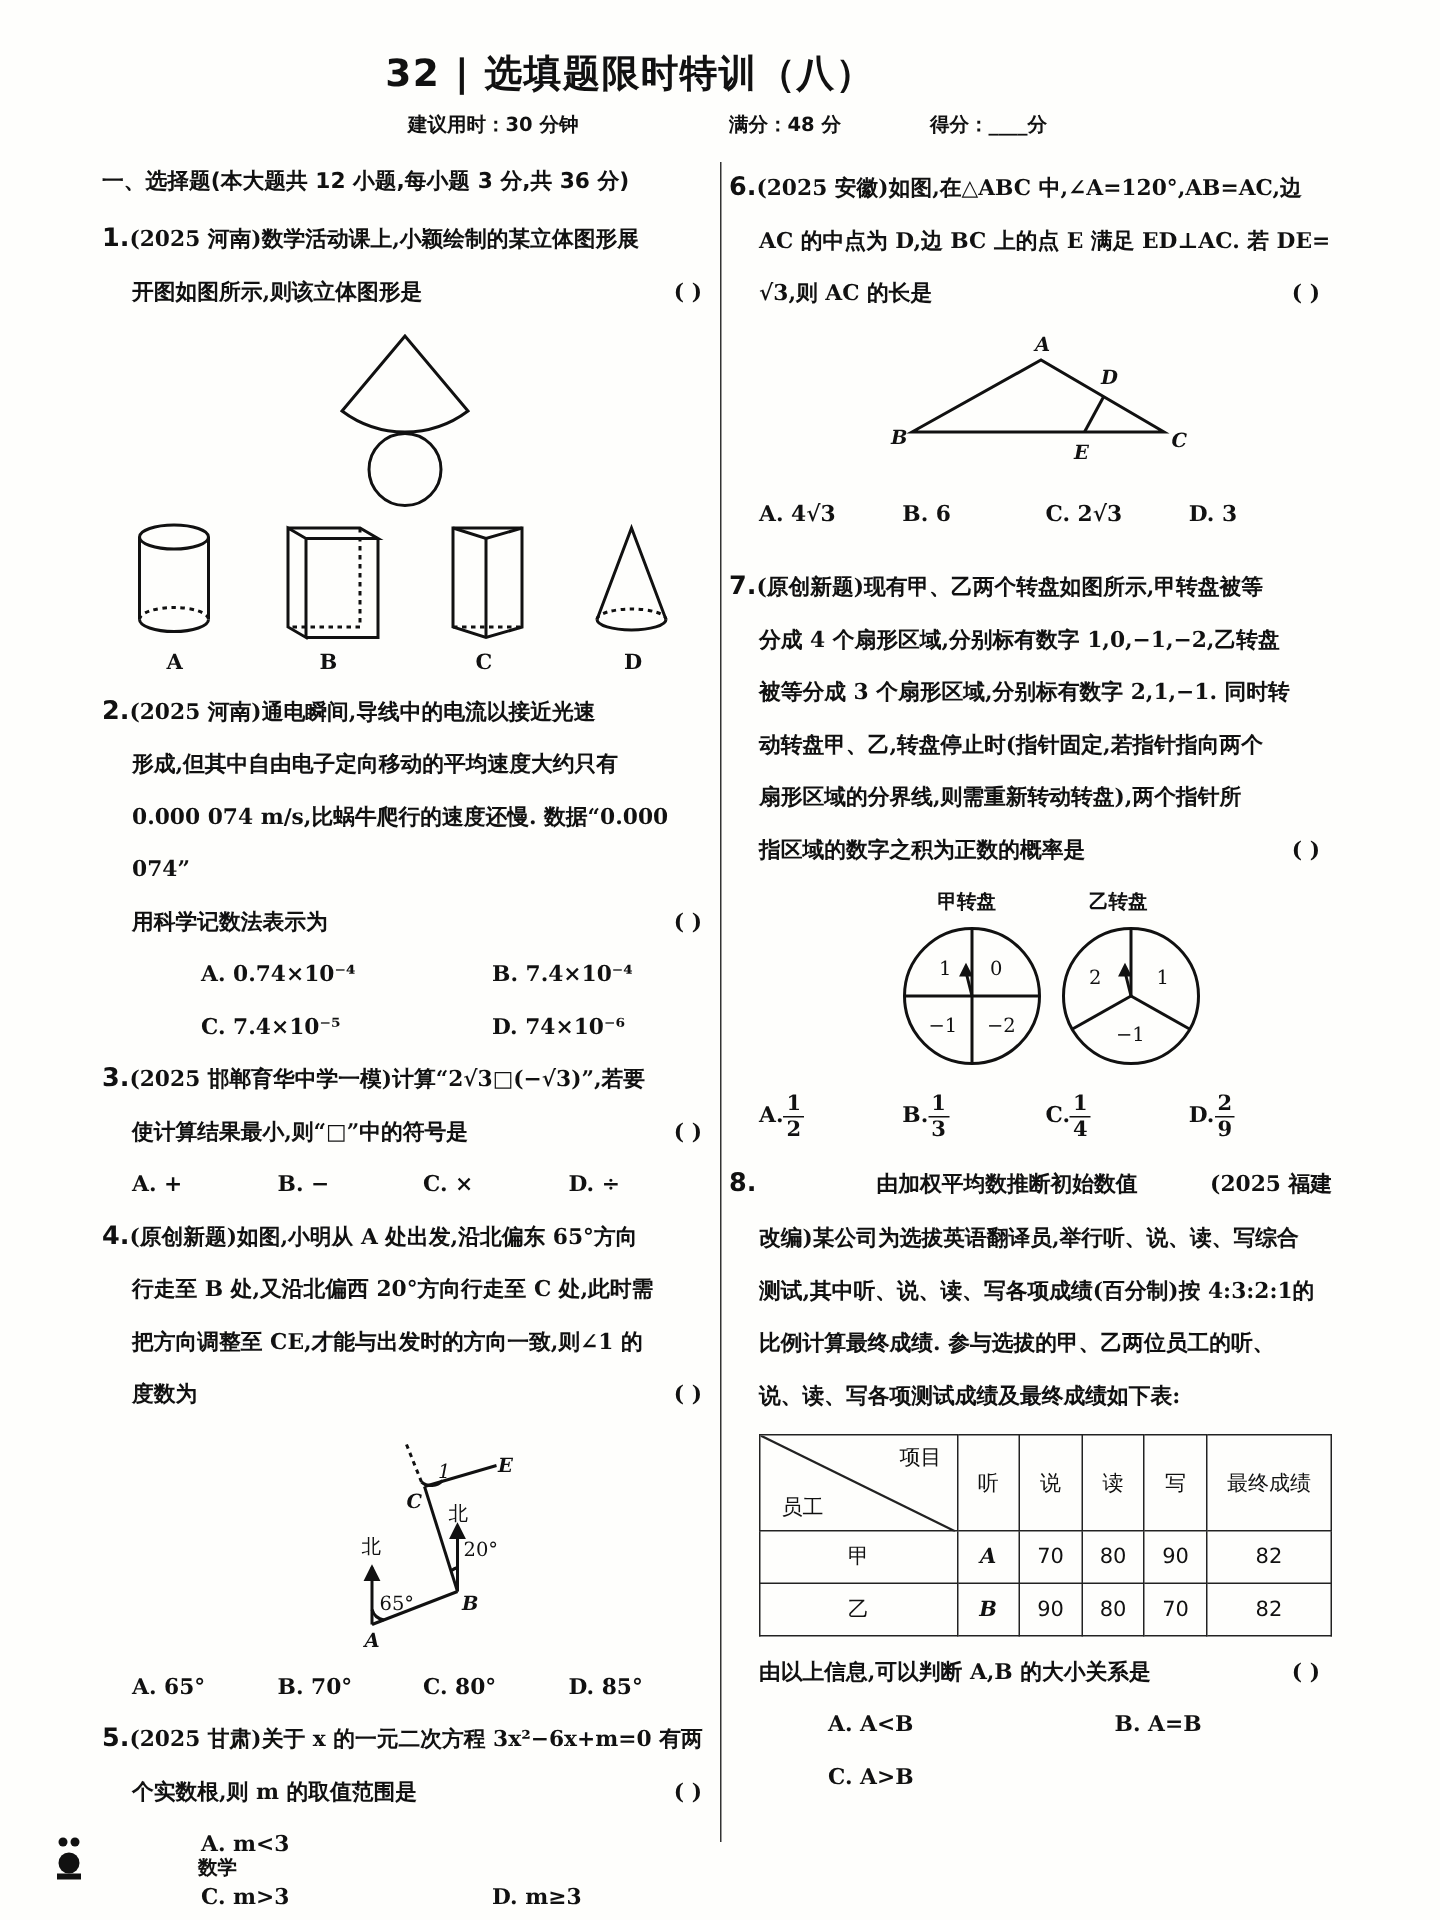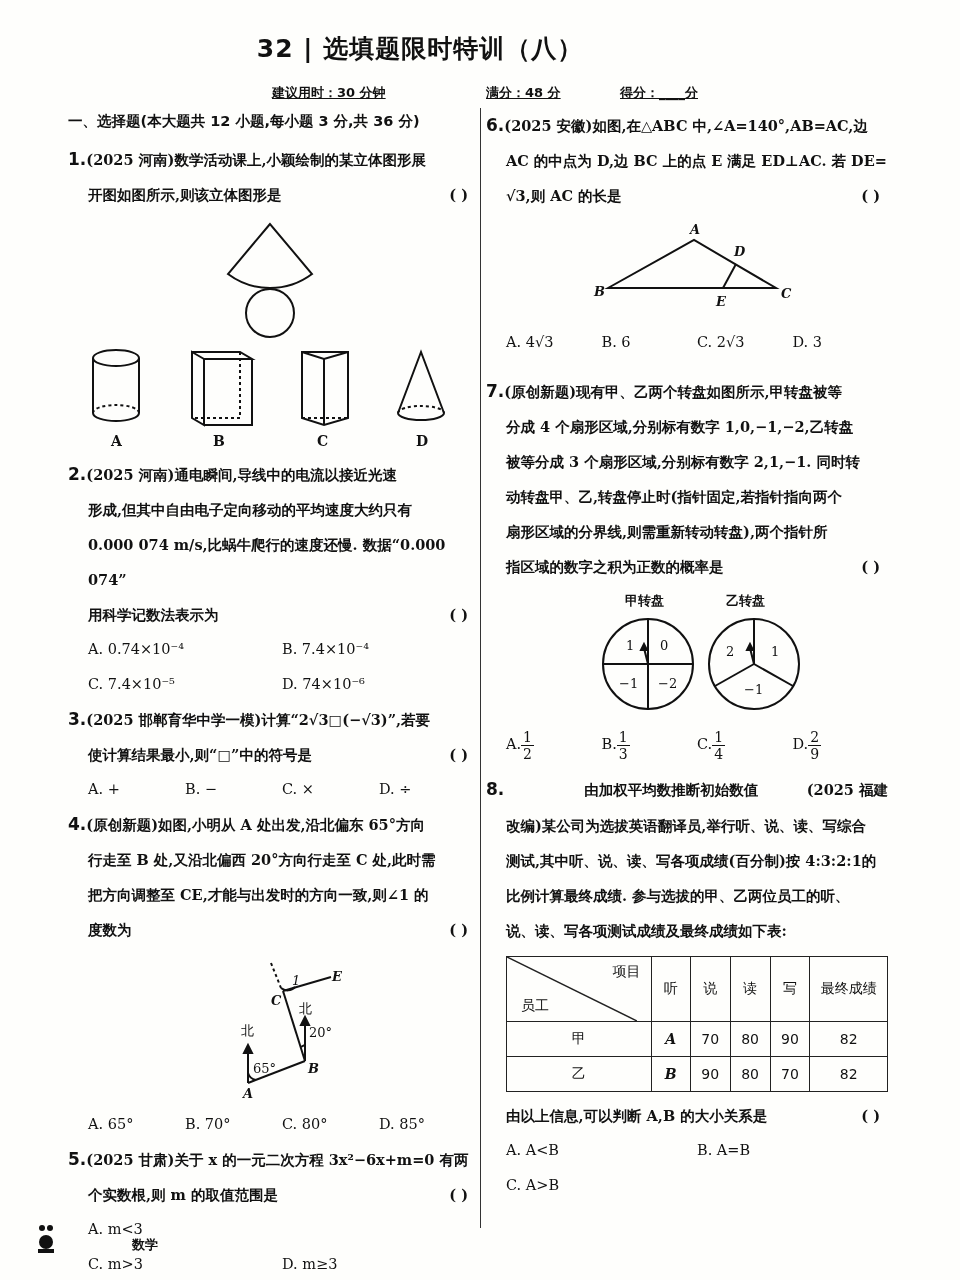--- a/index.html
+++ b/index.html
@@ -1,32 +1,32 @@
 <!DOCTYPE html>
 <html><head>
 <meta charset="utf-8">
 <style>
   html, body { margin:0; padding:0; }
   body { width:960px; height:1280px; background:#fefefc; position:relative; overflow:hidden;
          font-family:"DejaVu Serif", "Liberation Serif", serif; color:#111; }
   .title { position:absolute; left:0; top:32px; width:840px; text-align:center;
            font-family:"DejaVu Sans", sans-serif; font-weight:bold; font-size:25px; letter-spacing:1px; }
-  .meta { position:absolute; top:84px; font-family:"DejaVu Sans", sans-serif; font-weight:bold; font-size:13px;text-decoration:underline; }
+  .meta { position:absolute; top:74px; font-family:"DejaVu Sans", sans-serif; font-weight:bold; font-size:13px; }
   .col { position:absolute; top:108px; }
   .left { left:68px; width:408px; }
   .right { left:486px; width:402px; }
   .divider { position:absolute; left:480px; top:108px; width:1px; height:1120px; background:#333; }
   .sec { font-family:"DejaVu Sans", sans-serif; font-weight:bold; font-size:14.5px; margin:0 0 8px 0; height:26px; line-height:26px;}
   .q { font-size:14.5px; line-height:35px; font-weight:bold; position:relative; }
   .q .num { font-family:"DejaVu Sans", sans-serif; font-weight:bold; font-size:17px; }
   .q .line { display:block; padding-left:20px; }
   .q .line.first { padding-left:0; }
   .paren { position:absolute; right:8px; }
-  .opts { display:flex; font-size:14.5px; font-weight:normal; line-height:35px; padding-left:20px; }
-  .opts.two > div { width:50%; }
+  .opts { display:flex; font-size:14.5px; font-weight:bold; line-height:35px; padding-left:20px; }
+  .opts.two > div { width:50%;margin-left:46px; }
   .opts.four > div { width:25%; }
   .fig { position:relative; }
   .frac { display:inline-block; vertical-align:middle; text-align:center; line-height:16px; font-size:14px; }
   .frac span { display:block; }
   .frac .n { border-bottom:1.5px solid #111; padding:0 2px; }
   table.score { border-collapse:collapse; margin:8px 0 0 20px; font-family:"DejaVu Sans", sans-serif; font-size:14px; }
   table.score td { border:1.5px solid #222; text-align:center; height:32px; }
   .footer-mark { position:absolute; left:30px; top:1222px; font-size:12px; font-weight:bold; font-family:"DejaVu Sans", sans-serif;}
   .footer-subject { position:absolute; left:132px; top:1236px; font-family:"DejaVu Sans", sans-serif; font-weight:bold; font-size:13px; }
 </style>
@@ -159,21 +159,21 @@
   </div>
   <div class="opts two">
     <div>C. m&gt;3</div>
     <div>D. m≥3</div>
   </div>
 </div>
 
 <div class="col right">
 
   <div class="q">
-    <span class="line first"><span class="num">6.</span><span>(2025 安徽)如图,在△ABC 中,∠A=140°,AB=AC,边</span></span>
+    <span class="line first"><span class="num">6.</span><span>(2025 安徽)如图,在△ABC 中,∠A=120°,AB=AC,边</span></span>
     <span class="line">AC 的中点为 D,边 BC 上的点 E 满足 ED⊥AC. 若 DE=</span>
     <span class="line"><span>√3,则 AC 的长是</span><span class="paren">(      )</span></span>
   </div>
   <div class="fig" style="height:112px;">
     <svg width="220" height="100" viewBox="0 0 220 100" style="position:absolute;left:100px;top:5px;">
       <g stroke="#111" stroke-width="2" fill="none">
         <path d="M22 70 L108 22 L190 70 Z"></path>
         <line x1="150" y1="46" x2="137" y2="70"></line>
       </g>
       <g font-family="DejaVu Serif, serif" font-style="italic" font-weight="bold" font-size="13" fill="#111">
@@ -238,21 +238,21 @@
   <div class="q" style="margin-top:8px;">
     <span class="line first"><span class="num">8.</span><span style="margin-left:80px;font-family:'DejaVu Sans',sans-serif;">由加权平均数推断初始数值</span><span class="paren" style="right:0">(2025 福建</span></span>
     <span class="line">改编)某公司为选拔英语翻译员,举行听、说、读、写综合</span>
     <span class="line">测试,其中听、说、读、写各项成绩(百分制)按 4:3:2:1的</span>
     <span class="line">比例计算最终成绩. 参与选拔的甲、乙两位员工的听、</span>
     <span class="line">说、读、写各项测试成绩及最终成绩如下表:</span>
   </div>
   <table class="score">
     <tbody>
         <tr style="height:64px;">
-      <td style="width:130px;position:relative;padding:16px;">
+      <td style="width:130px;position:relative;padding:4px;">
         <svg width="130" height="64" style="position:absolute;left:0;top:0;">
               <line x1="0" y1="0" x2="130" y2="64" stroke="#222" stroke-width="1.5"></line>
             </svg>
         <span style="position:absolute;right:10px;top:6px;">项目</span>
         <span style="position:absolute;left:14px;bottom:6px;">员工</span>
       </td>
       <td style="width:40px">听</td>
       <td style="width:40px">说</td>
       <td style="width:40px">读</td>
       <td style="width:40px">写</td>

